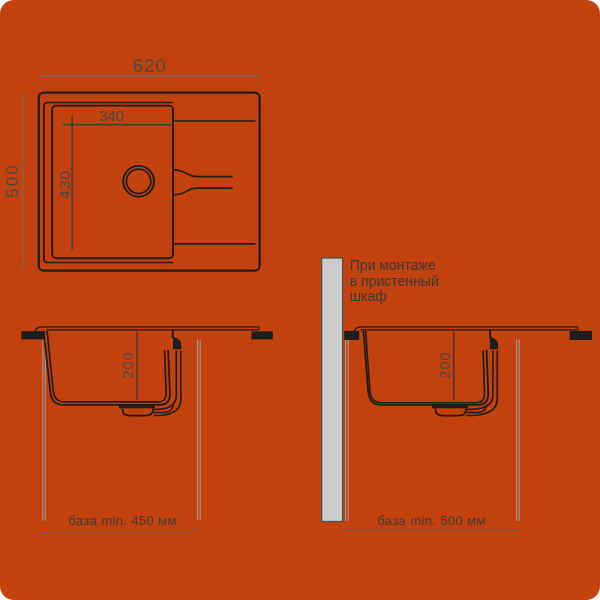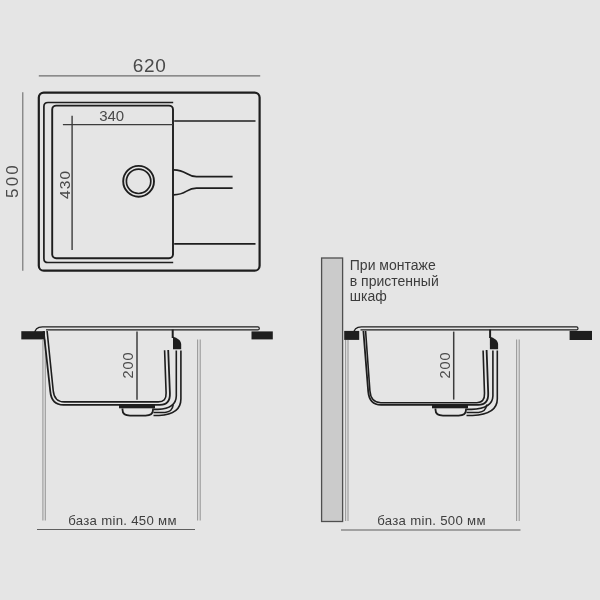--- a/index.html
+++ b/index.html
@@ -1,16 +1,16 @@
 <!DOCTYPE html>
 <html><head>
 <meta charset="utf-8">
 <style>
   html,body{margin:0;padding:0;background:#ffffff;}
-  .wrap{width:600px;height:600px;position:relative;background:#e5e5e5;}
+  .wrap{width:600px;height:600px;position:relative;background:#c2410c;border-radius:14px;}
   svg{display:block;}
   text{font-family:"Liberation Sans", sans-serif;}
 </style>
 </head>
 <body>
 <div class="wrap">
 <svg width="600" height="600" viewBox="0 0 600 600" fill="none" style="transform:translateZ(0); opacity:0.999">
 
   <g stroke="#6e6e6e" stroke-width="1.1">
     <line x1="38.8" y1="75.9" x2="260.2" y2="75.9"></line>

